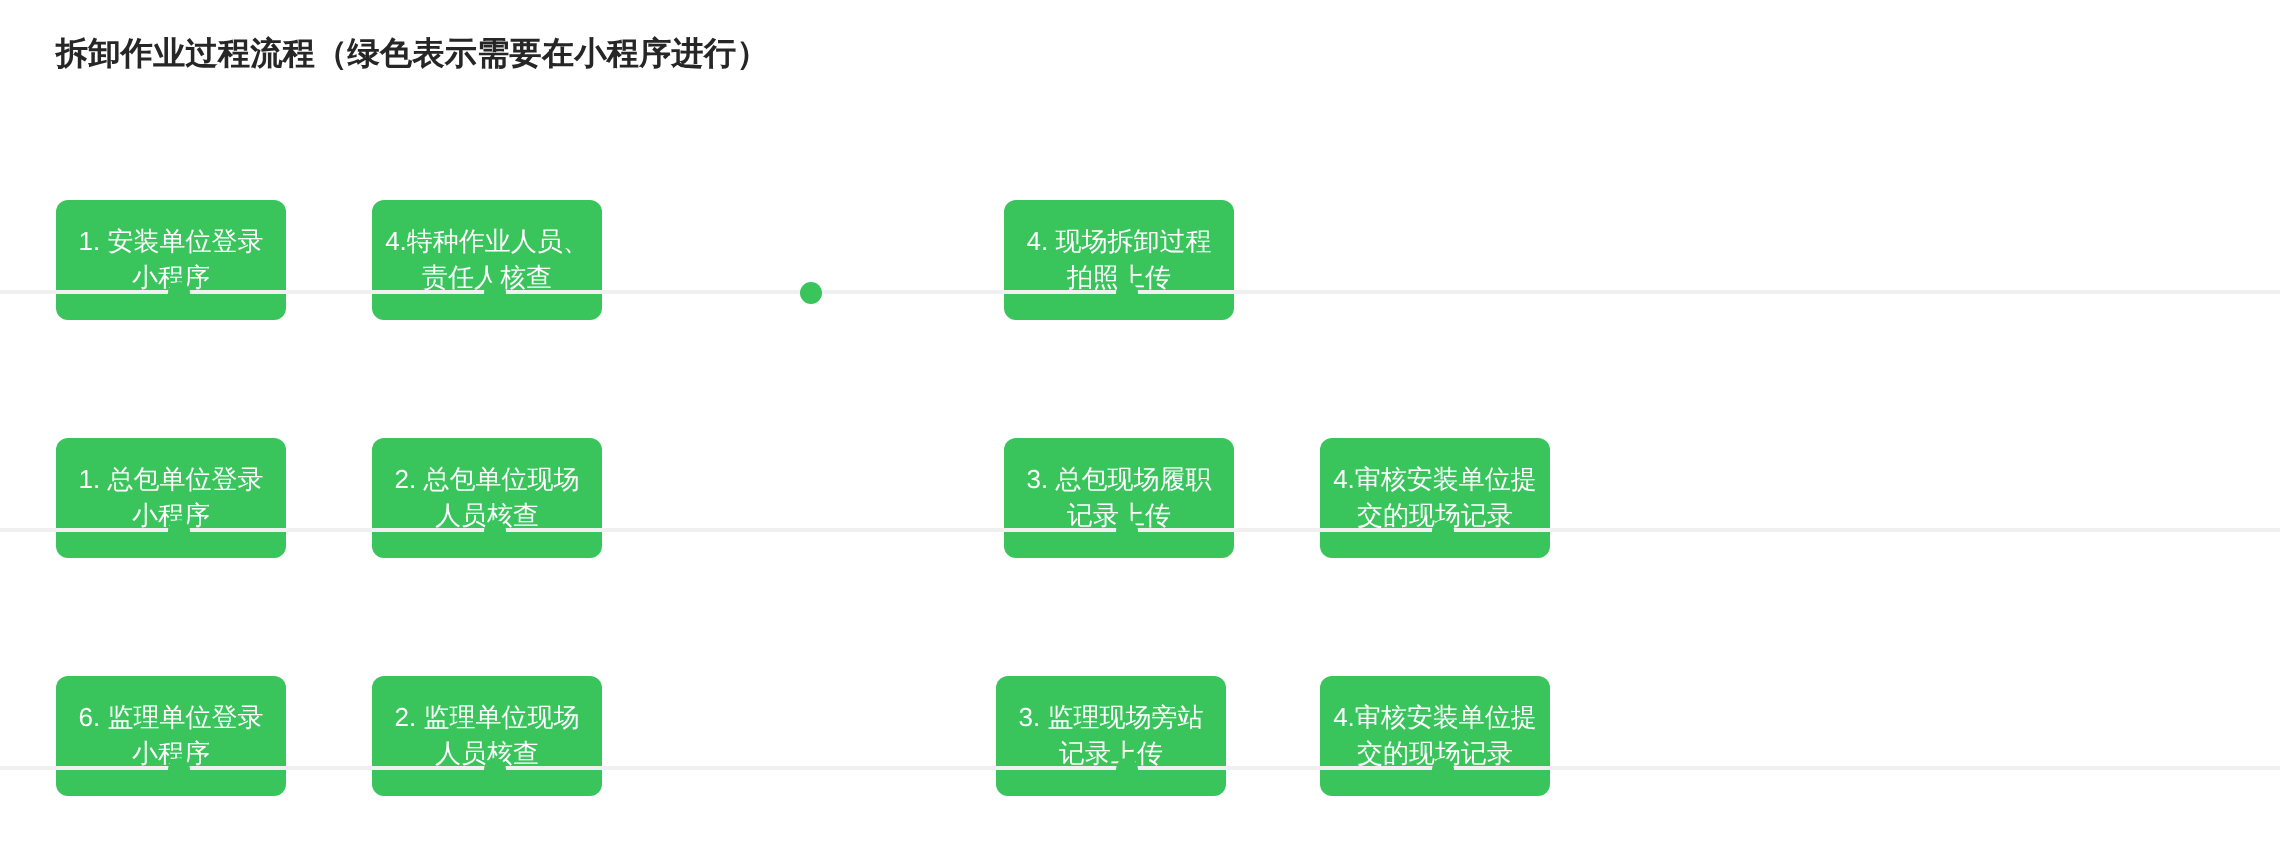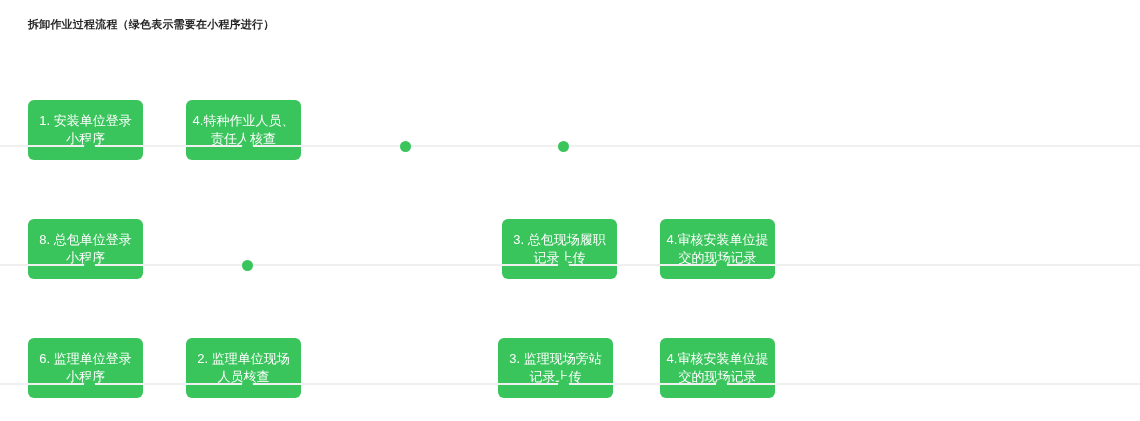--- a/index.html
+++ b/index.html
@@ -16,21 +16,21 @@
   }
   .page {
     position: relative;
     width: 1140px;
     height: 421px;
   }
   .title {
     position: absolute;
     left: 28px;
     top: 17px;
-    font-size: 11px;
+    font-size: 16px;
     font-weight: bold;
     color: #262626;
     letter-spacing: 0.2px;
     white-space: nowrap;
   }
   .rows {
     position: absolute;
     left: 0;
     top: 52px;
     width: 1140px;
@@ -92,32 +92,38 @@
   <div class="rows">
 
     <div class="row">
       <div class="nodes">
         <div class="node" style="left:0px">
           <span>1. 安装单位登录小程序</span>
         </div>
         <div class="node" style="left:158px">
           <span>4.特种作业人员、责任人核查</span>
         </div>
+        <div class="node" style="left:474px">
+          <span>4. 现场拆卸过程拍照上传</span>
+        </div>
       </div>
       <div class="axis" style="top:93px"></div>
       <div class="dot" style="left:84px; top:89px"></div>
       <div class="dot" style="left:242px; top:89px"></div>
       <div class="dot" style="left:400px; top:89px"></div>
       <div class="dot" style="left:558px; top:89px"></div>
     </div>
 
     <div class="row">
       <div class="nodes">
         <div class="node" style="left:0px">
-          <span>8. 总包单位登录小程序</span>
+          <span>1. 总包单位登录小程序</span>
+        </div>
+        <div class="node" style="left:158px">
+          <span>2. 总包单位现场人员核查</span>
         </div>
         <div class="node" style="left:474px">
           <span>3. 总包现场履职记录上传</span>
         </div>
         <div class="node" style="left:632px">
           <span>4.审核安装单位提交的现场记录</span>
         </div>
       </div>
       <div class="axis" style="top:93px"></div>
       <div class="dot" style="left:84px; top:89px"></div>

